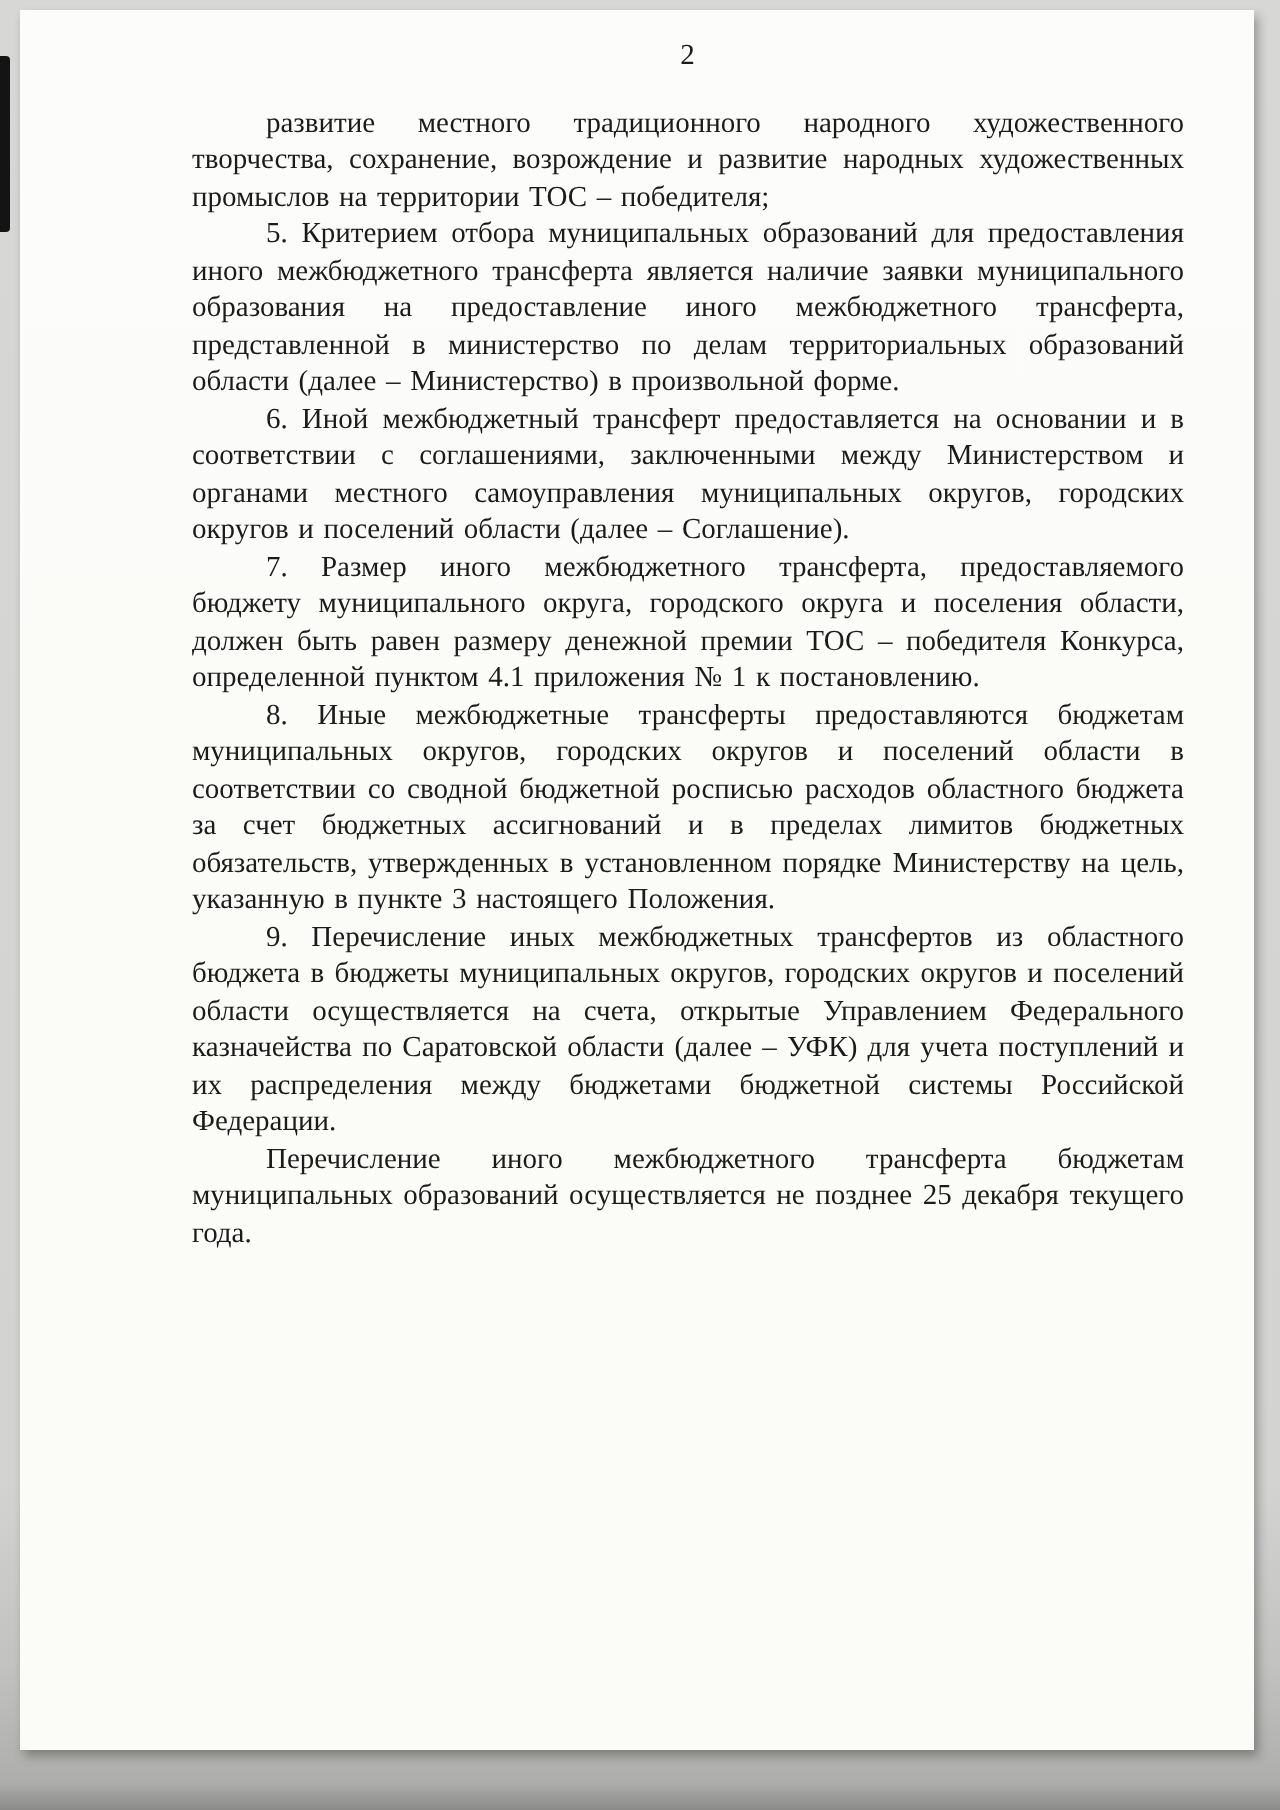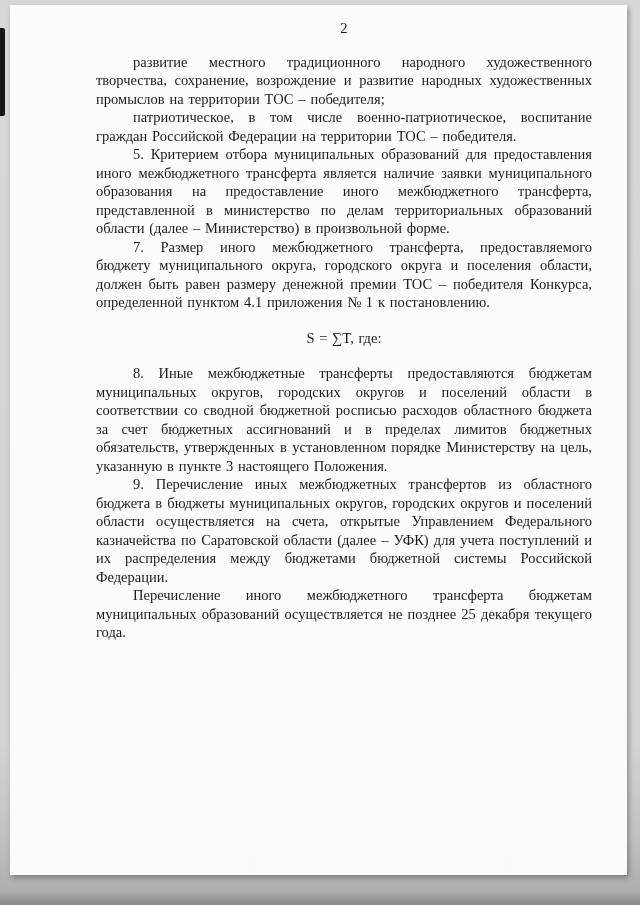--- a/index.html
+++ b/index.html
@@ -82,24 +82,23 @@
 
 <div class="scan-canvas">
 
   <div class="artifact-left"></div>
 
   <div class="doc-page">
     <div class="doc-content">
       <div class="page-num">2</div>
       <div id="paragraphs-container">
           <div class="para">развитие местного традиционного народного художественного творчества, сохранение, возрождение и развитие народных художественных промыслов на территории ТОС – победителя;</div>
-          <div class="para">патриотическое, в том числе военно-патриотическое, воспитание граждан Российской Федерации на территории ТОС – победителя.</div>
           <div class="para">5. Критерием отбора муниципальных образований для предоставления иного межбюджетного трансферта является наличие заявки муниципального образования на предоставление иного межбюджетного трансферта, представленной в министерство по делам территориальных образований области (далее – Министерство) в произвольной форме.</div>
+          <div class="para">6. Иной межбюджетный трансферт предоставляется на основании и в соответствии с соглашениями, заключенными между Министерством и органами местного самоуправления муниципальных округов, городских округов и поселений области (далее – Соглашение).</div>
           <div class="para">7. Размер иного межбюджетного трансферта, предоставляемого бюджету муниципального округа, городского округа и поселения области, должен быть равен размеру денежной премии ТОС – победителя Конкурса, определенной пунктом 4.1 приложения № 1 к постановлению.</div>
-          <div class="para formula">S = ∑T, где:</div>
           <div class="para">8. Иные межбюджетные трансферты предоставляются бюджетам муниципальных округов, городских округов и поселений области в соответствии со сводной бюджетной росписью расходов областного бюджета за счет бюджетных ассигнований и в пределах лимитов бюджетных обязательств, утвержденных в установленном порядке Министерству на цель, указанную в пункте 3 настоящего Положения.</div>
           <div class="para">9. Перечисление иных межбюджетных трансфертов из областного бюджета в бюджеты муниципальных округов, городских округов и поселений области осуществляется на счета, открытые Управлением Федерального казначейства по Саратовской области (далее – УФК) для учета поступлений и их распределения между бюджетами бюджетной системы Российской Федерации.</div>
           <div class="para">Перечисление иного межбюджетного трансферта бюджетам муниципальных образований осуществляется не позднее 25 декабря текущего года.</div>
         </div>
     </div>
   </div>
 
   <div class="artifact-bottom-shade"></div>
 
 </div>

